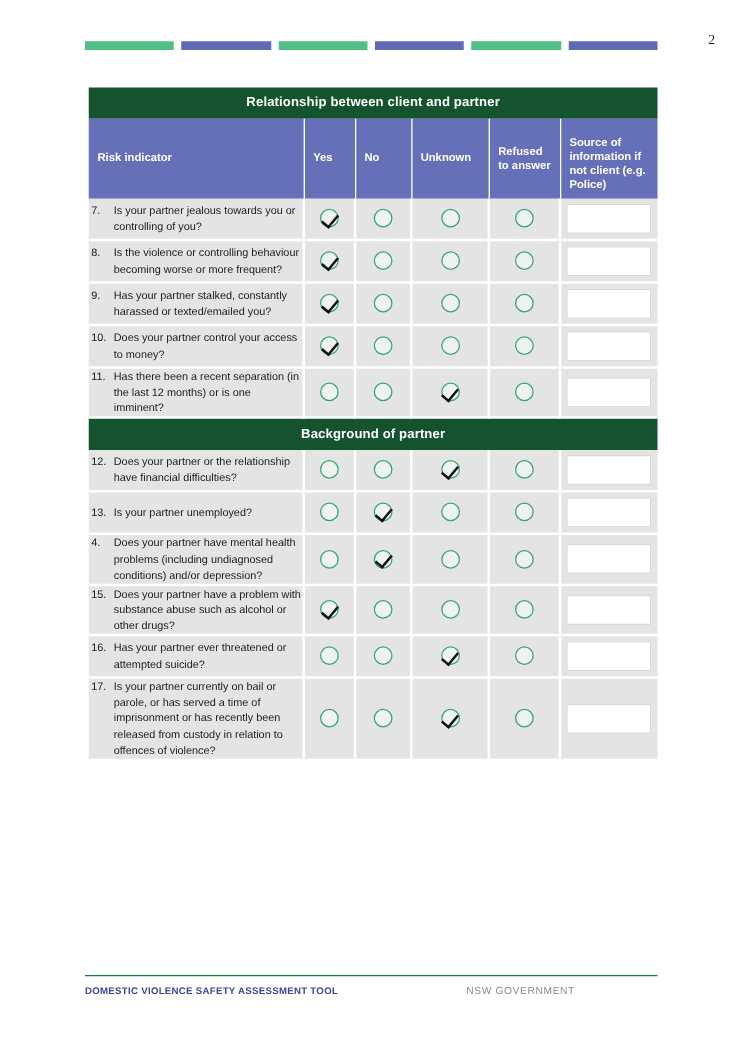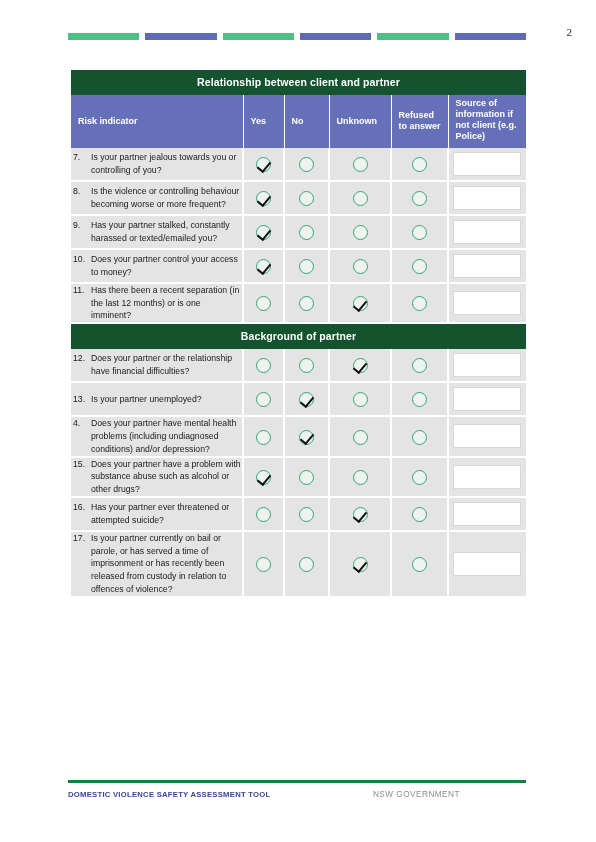--- a/index.html
+++ b/index.html
@@ -85,21 +85,21 @@
     text-align: left;
     vertical-align: middle;
     padding: 6px 6px 6px 7px;
     border-right: 1px solid #ffffff;
     line-height: 1.22;
     height: 51px;
   }
   thead th.th-source {
     border-right: none;
     vertical-align: top;
-    padding-top: 3px;
+    padding-top: 14px;
   }
   thead th.th-ind { vertical-align: middle; margin-left: 28px; }
 
   
   tbody tr.q-row > td {
     background: #e4e4e4;
     border-bottom: 2px solid #ffffff;
     border-right: 2px solid #ffffff;
     vertical-align: middle;
     padding: 0;
@@ -157,21 +157,21 @@
     min-height: 24px;
     height: calc(100% - 8px);
   }
 
   
   .footer {
     position: absolute;
     left: 68px;
     top: 780px;
     width: 458px;
-    border-top: 3px solid #15803d;
+    border-top: 1px solid #15803d;
     padding-top: 7px;
     display: flex;
     align-items: baseline;
     justify-content: space-between;
   }
   .footer-left {
     font-size: 7.7px;
     font-weight: bold;
     color: #3a4595;
     letter-spacing: 0.25px;

